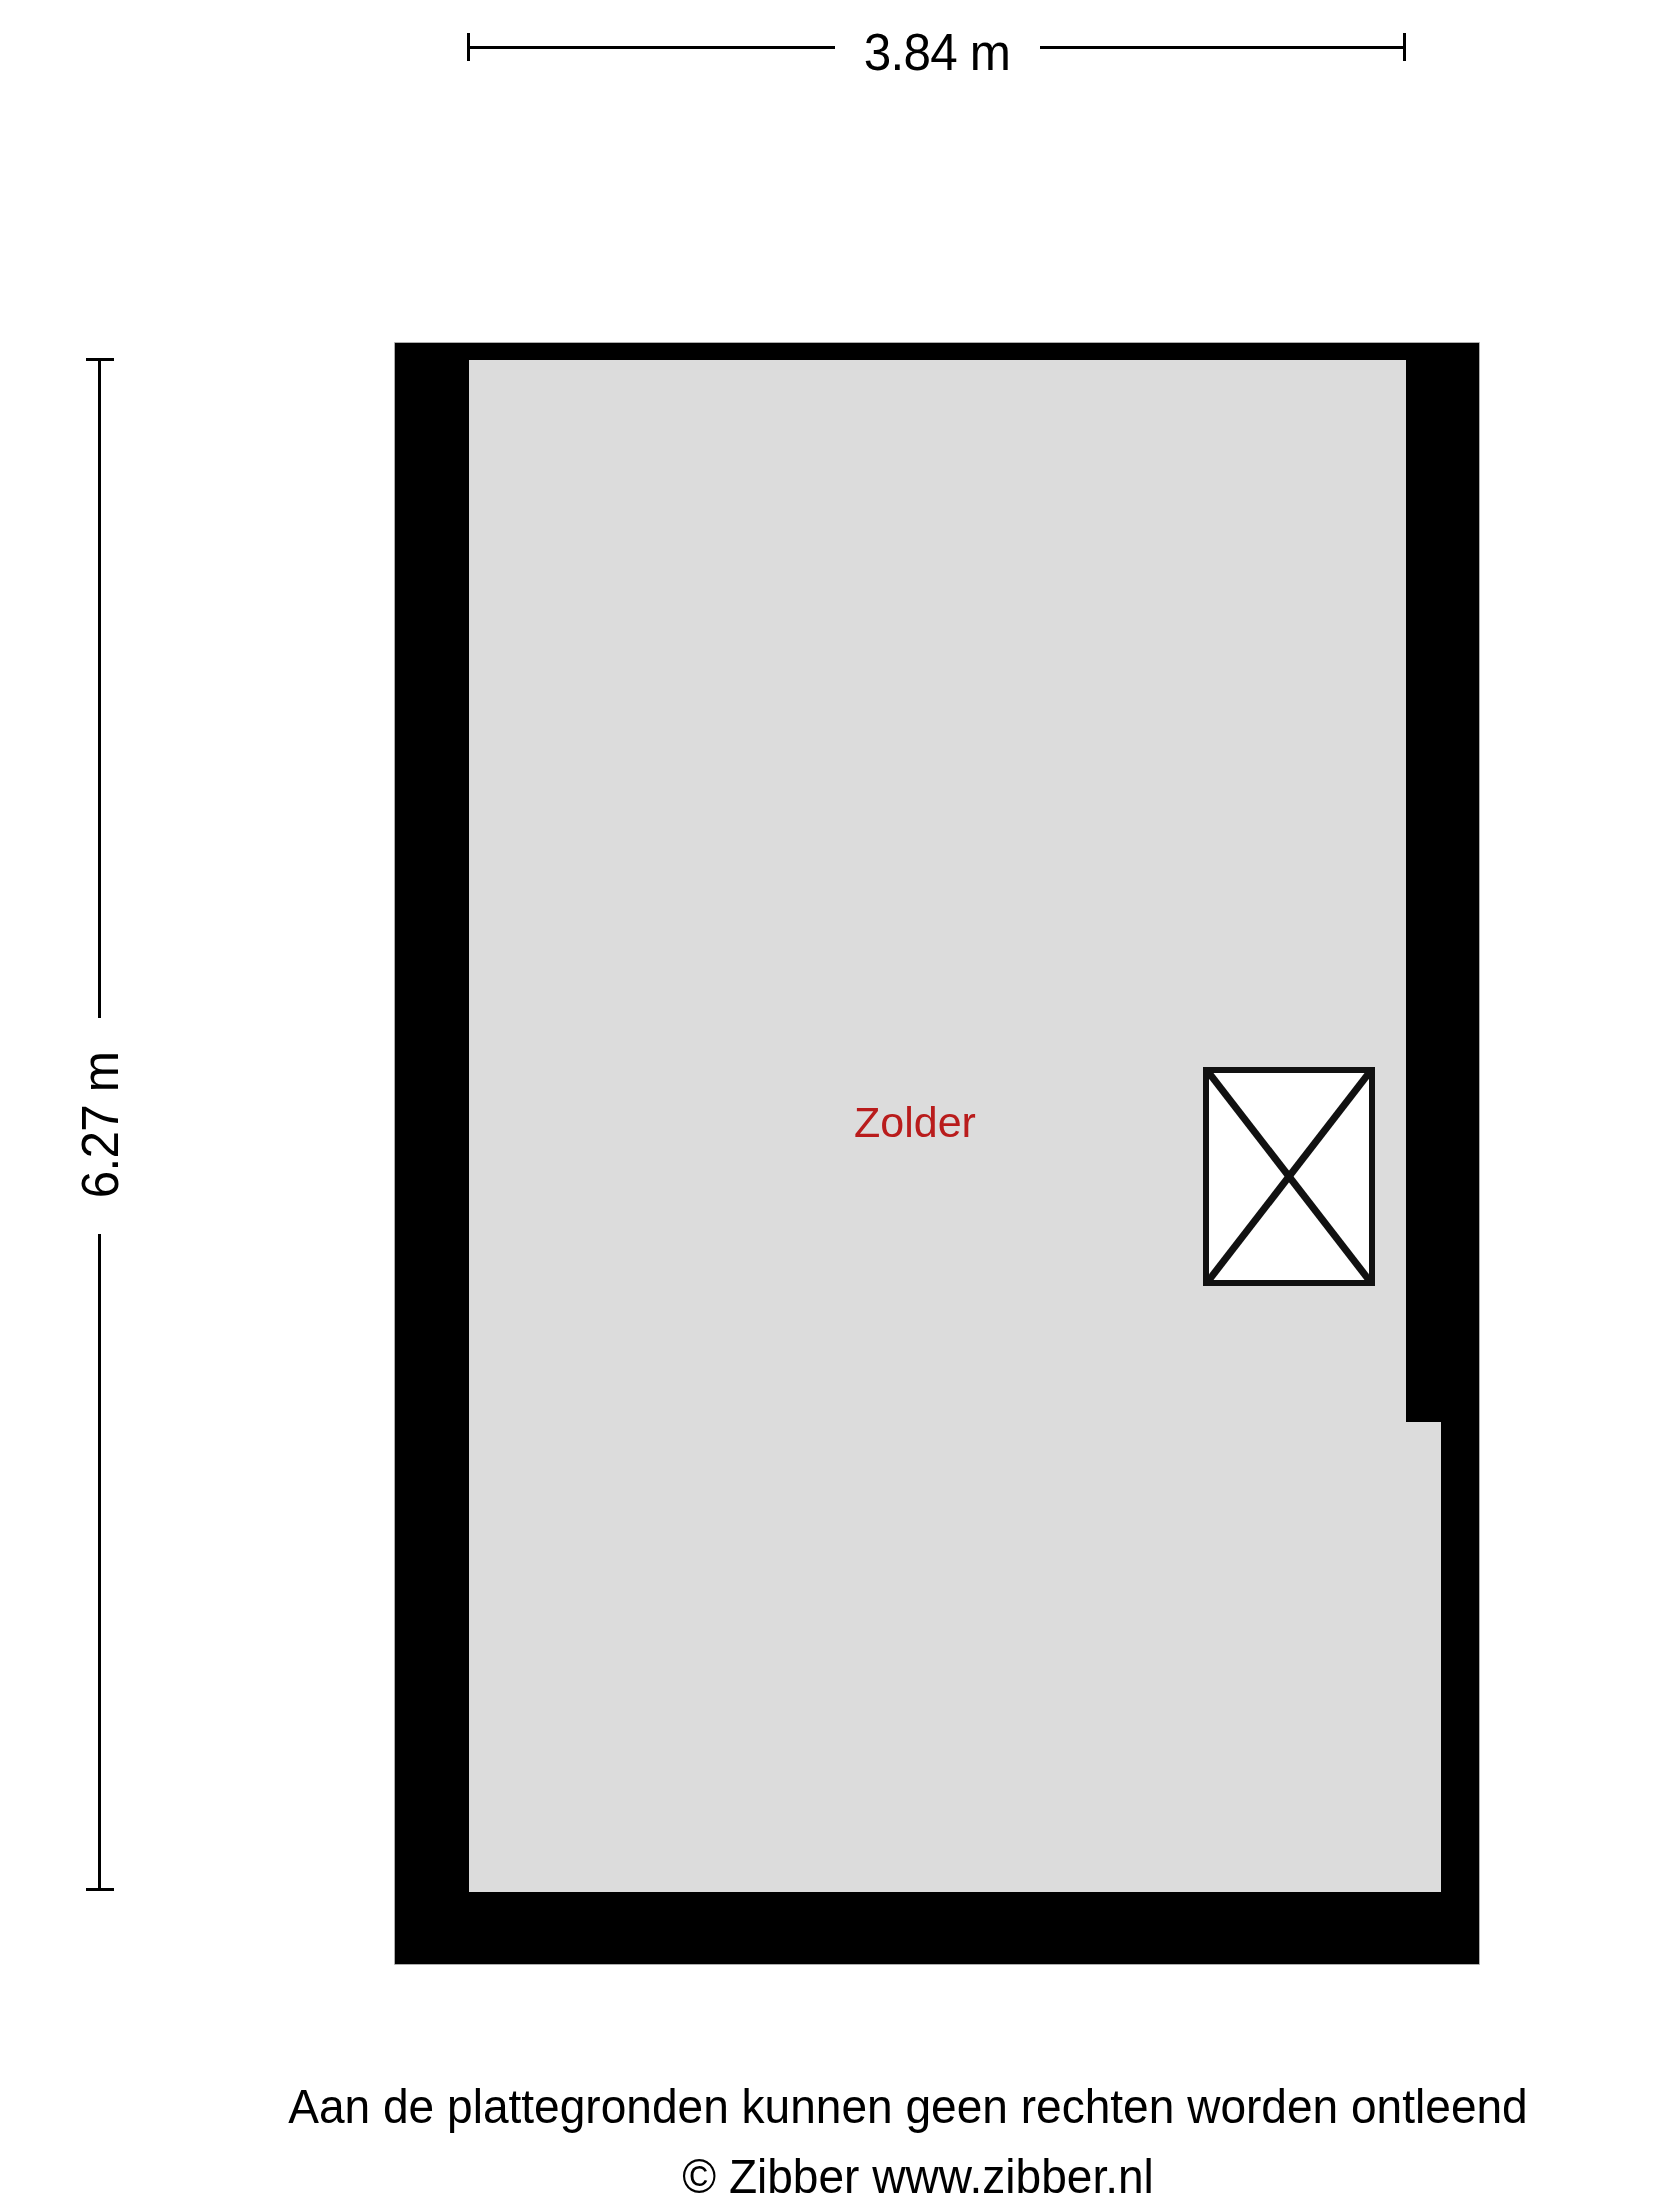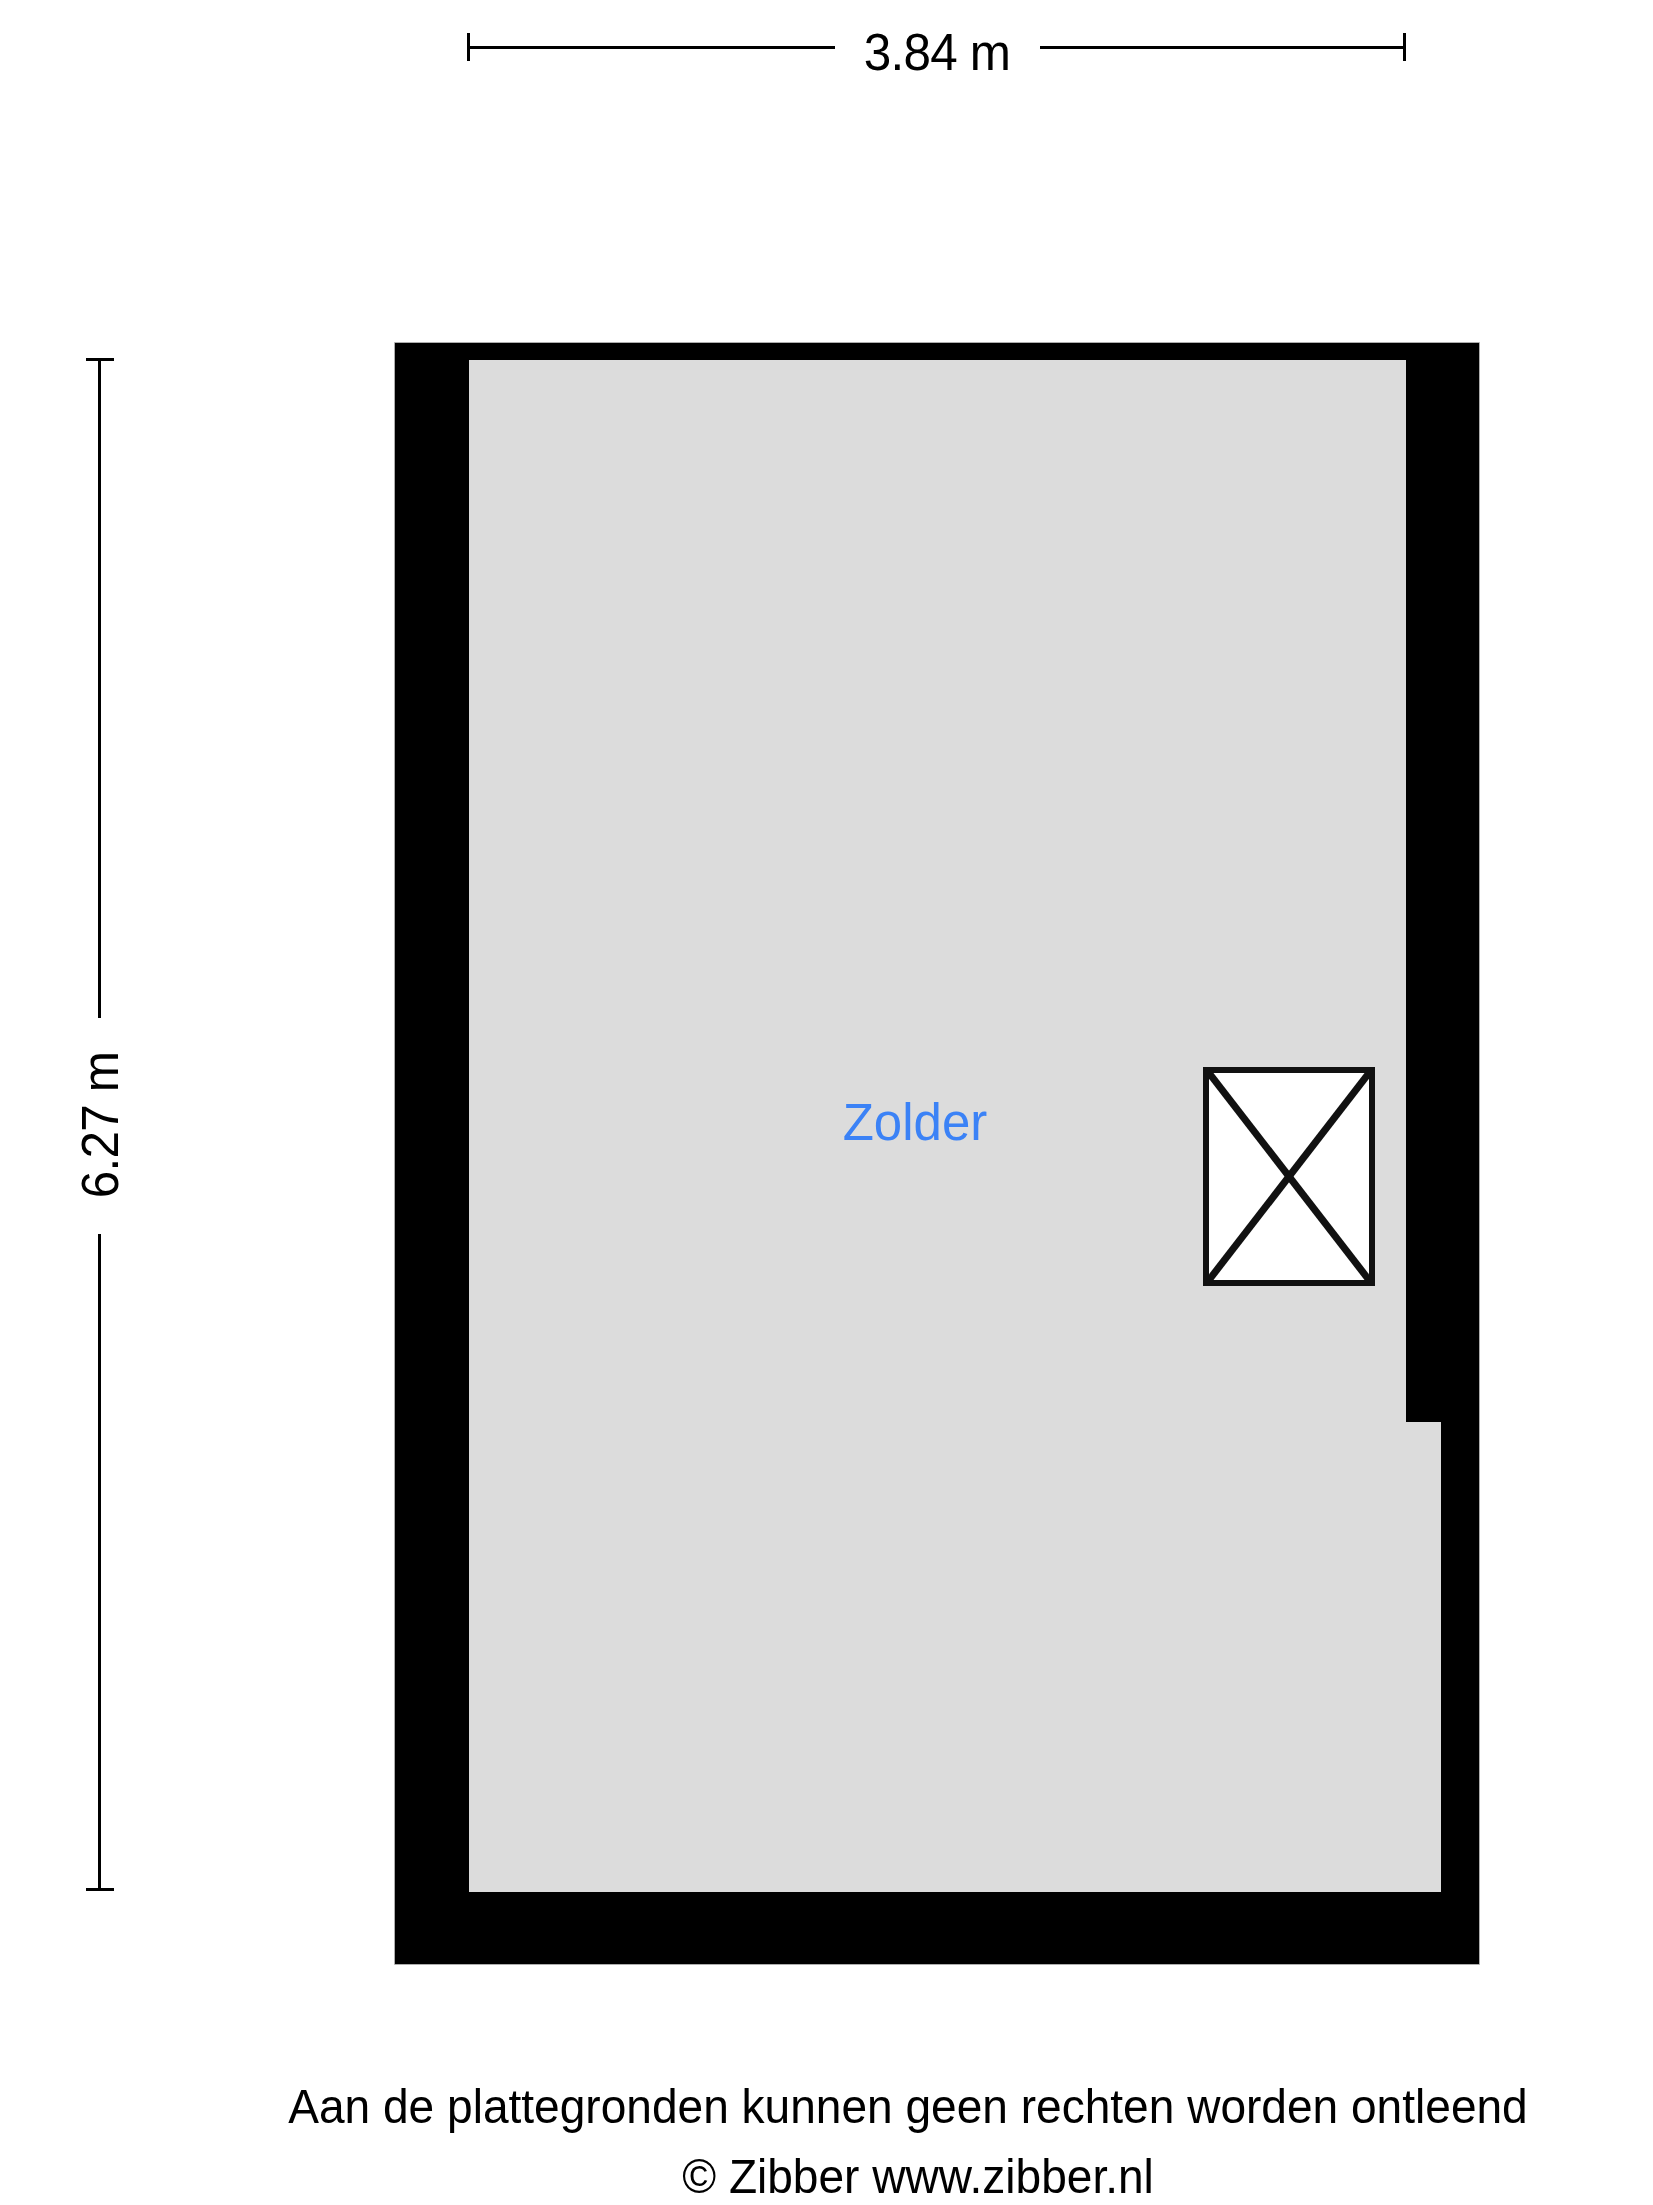--- a/index.html
+++ b/index.html
@@ -37,21 +37,21 @@
     position:absolute;left:1406px;top:1422px;width:35px;height:470px;
     background:#dcdcdc;
   }
   .void-box{
     position:absolute;left:1203px;top:1067px;width:172px;height:219px;
     background:#ffffff;border:6.3px solid #111;box-sizing:border-box;
   }
   .void-box svg{display:block;width:100%;height:100%;}
   .room-label{
     position:absolute;left:915px;top:1122px;transform:translate(-50%,-50%);
-    font-size:51px;line-height:1;color:#3b82f6;white-space:nowrap;
+    font-size:43px;line-height:1;color:#b91c1c;white-space:nowrap;
   }
 
   
   .footer-line{
     position:absolute;font-size:49px;line-height:1;white-space:nowrap;
     color:#000;letter-spacing:0px;
   }
   .footer-line-1{left:908px;top:2082px;transform:translateX(-50%) scaleX(.94);}
   .footer-line-2{left:918px;top:2152px;transform:translateX(-50%) scaleX(.94);}
 </style>

